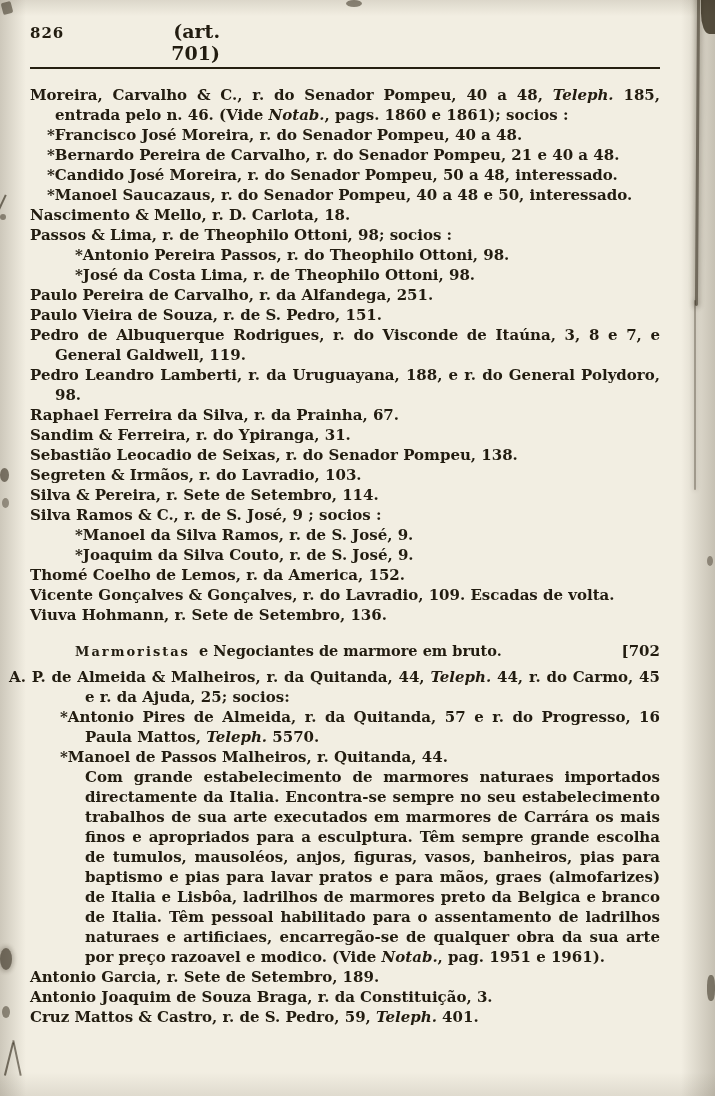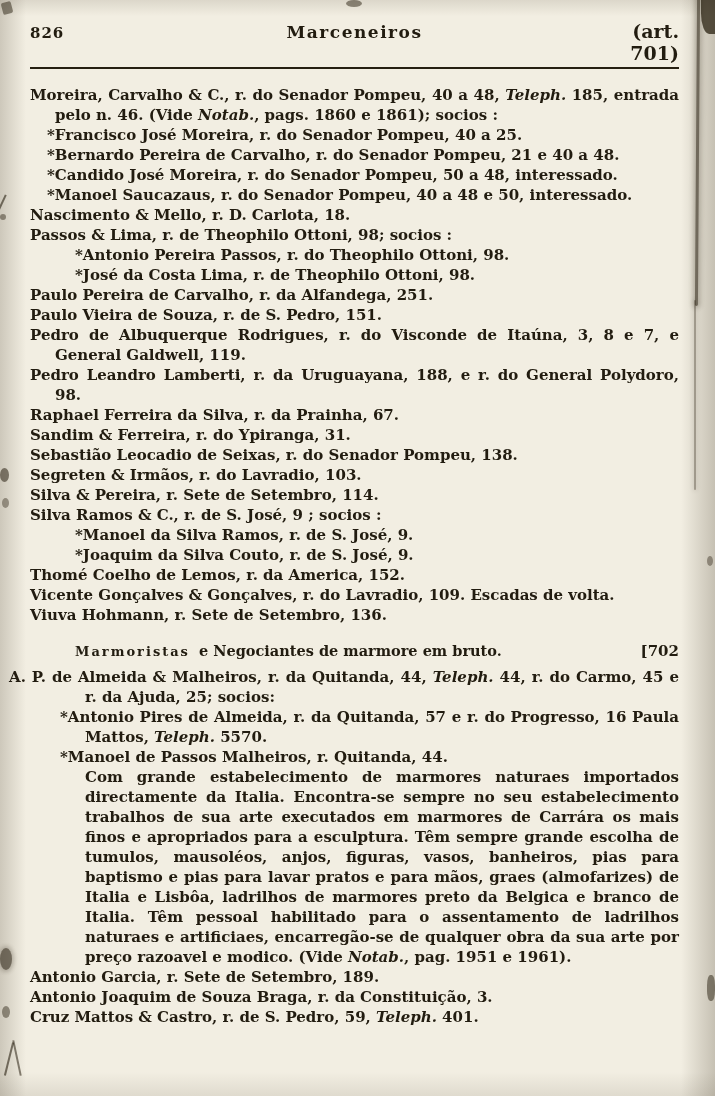--- a/index.html
+++ b/index.html
@@ -9,21 +9,21 @@
     overflow:hidden;
     font-family:"DejaVu Serif", serif;
     color:#221c10;
     background:
       linear-gradient(90deg, rgba(58,48,30,.20) 0, rgba(58,48,30,0) 26px),
       linear-gradient(270deg, rgba(58,48,30,.24) 0, rgba(58,48,30,0) 34px),
       linear-gradient(180deg, rgba(58,48,30,.12) 0, rgba(58,48,30,0) 16px),
       linear-gradient(0deg, rgba(58,48,30,.10) 0, rgba(58,48,30,0) 24px),
       #f2eee2;
   }
-  .content{ position:absolute; left:0; top:0; width:715px; padding:20px 36px 0 30px; }
+  .content{ position:absolute; left:0; top:0; width:715px; padding:20px 55px 0 30px; }
   .header{ display:flex; align-items:baseline; font-weight:700; }
   .page-number{ width:95px; font-size:15px; letter-spacing:1px; }
   .page-title{ flex:1; text-align:center; font-size:17px; letter-spacing:1.5px; }
   .article-ref{ width:95px; text-align:right; font-size:19px; }
   .rule{ border-bottom:2px solid #261f11; margin-top:3px; }
   .body-text{ margin-top:16px; font-size:15px; line-height:20px; font-weight:700; }
   .entry{ text-align:justify; }
   .e-m  { padding-left:25px;  text-indent:-25px; }
   .e-s1 { padding-left:44px;  text-indent:-27px; }
   .e-s2 { padding-left:70px;  text-indent:-25px; }
@@ -53,30 +53,29 @@
 <div class="art" style="left:2px;top:498px;width:7px;height:10px;opacity:.4;border-radius:50%;"></div>
 <div class="art" style="left:0;top:948px;width:12px;height:22px;opacity:.6;border-radius:50%;box-shadow:0 0 4px 2px rgba(40,30,16,.4);"></div>
 <div class="art" style="left:2px;top:1006px;width:8px;height:12px;opacity:.45;border-radius:50%;"></div>
 <div class="art" style="left:8px;top:1042px;width:2px;height:34px;opacity:.6;transform:rotate(14deg);"></div>
 <div class="art" style="left:16px;top:1040px;width:2px;height:36px;opacity:.55;transform:rotate(-12deg);"></div>
 
 <div class="content">
 
   <div class="header">
     <span class="page-number">826</span>
-    <span class="page-title">Marceneiros</span>
     <span class="article-ref">(art. 701)</span>
   </div>
   <div class="rule"></div>
 
   <div class="body-text">
 
     <div id="sec-0">
         <div class="entry e-m"><span>Moreira, Carvalho &amp; C., r. do Senador Pompeu, 40 a 48, </span><span class="it">Teleph.</span><span> 185, entrada pelo n. 46. (Vide </span><span class="it">Notab.</span><span>, pags. 1860 e 1861); socios :</span></div>
-        <div class="entry e-s1"><span>*Francisco José Moreira, r. do Senador Pompeu, 40 a 25.</span></div>
+        <div class="entry e-s1"><span>*Francisco José Moreira, r. do Senador Pompeu, 40 a 48.</span></div>
         <div class="entry e-s1"><span>*Bernardo Pereira de Carvalho, r. do Senador Pompeu, 21 e 40 a 48.</span></div>
         <div class="entry e-s1"><span>*Candido José Moreira, r. do Senador Pompeu, 50 a 48, interessado.</span></div>
         <div class="entry e-s1"><span>*Manoel Saucazaus, r. do Senador Pompeu, 40 a 48 e 50, interessado.</span></div>
         <div class="entry e-m"><span>Nascimento &amp; Mello, r. D. Carlota, 18.</span></div>
         <div class="entry e-m"><span>Passos &amp; Lima, r. de Theophilo Ottoni, 98; socios :</span></div>
         <div class="entry e-s2"><span>*Antonio Pereira Passos, r. do Theophilo Ottoni, 98.</span></div>
         <div class="entry e-s2"><span>*José da Costa Lima, r. de Theophilo Ottoni, 98.</span></div>
         <div class="entry e-m"><span>Paulo Pereira de Carvalho, r. da Alfandega, 251.</span></div>
         <div class="entry e-m"><span>Paulo Vieira de Souza, r. de S. Pedro, 151.</span></div>
         <div class="entry e-m"><span>Pedro de Albuquerque Rodrigues, r. do Visconde de Itaúna, 3, 8 e 7, e General Galdwell, 119.</span></div>

